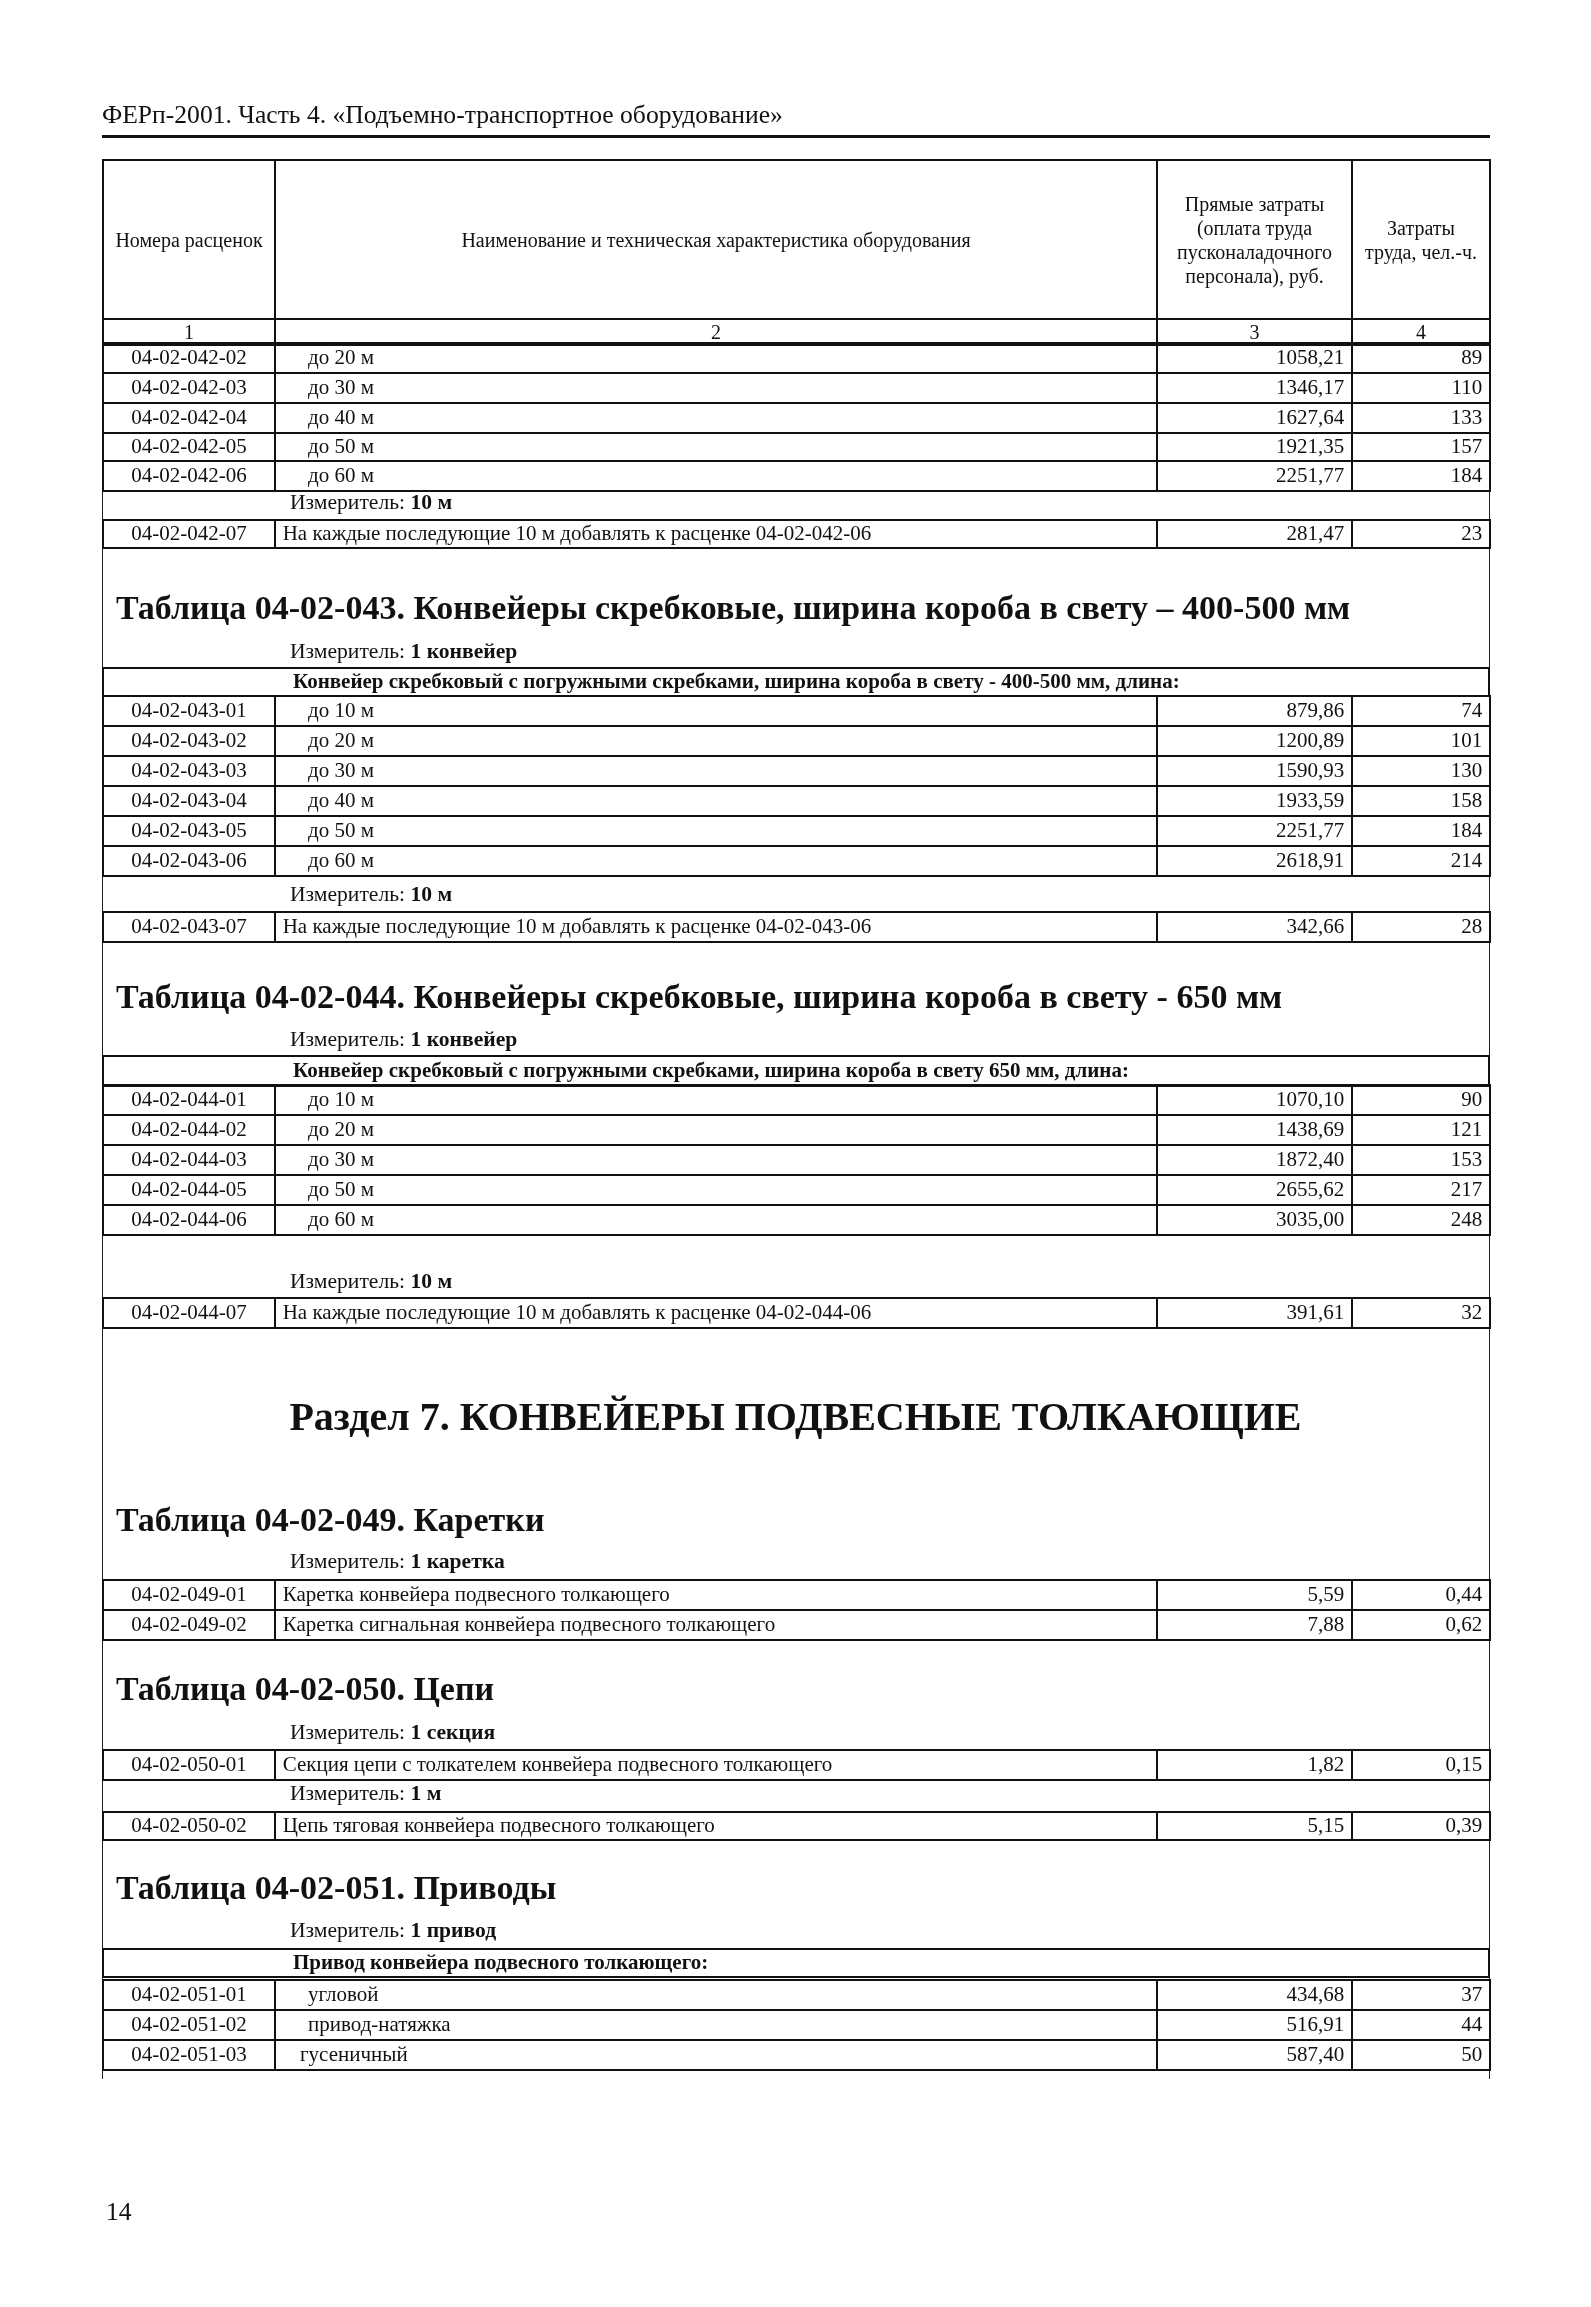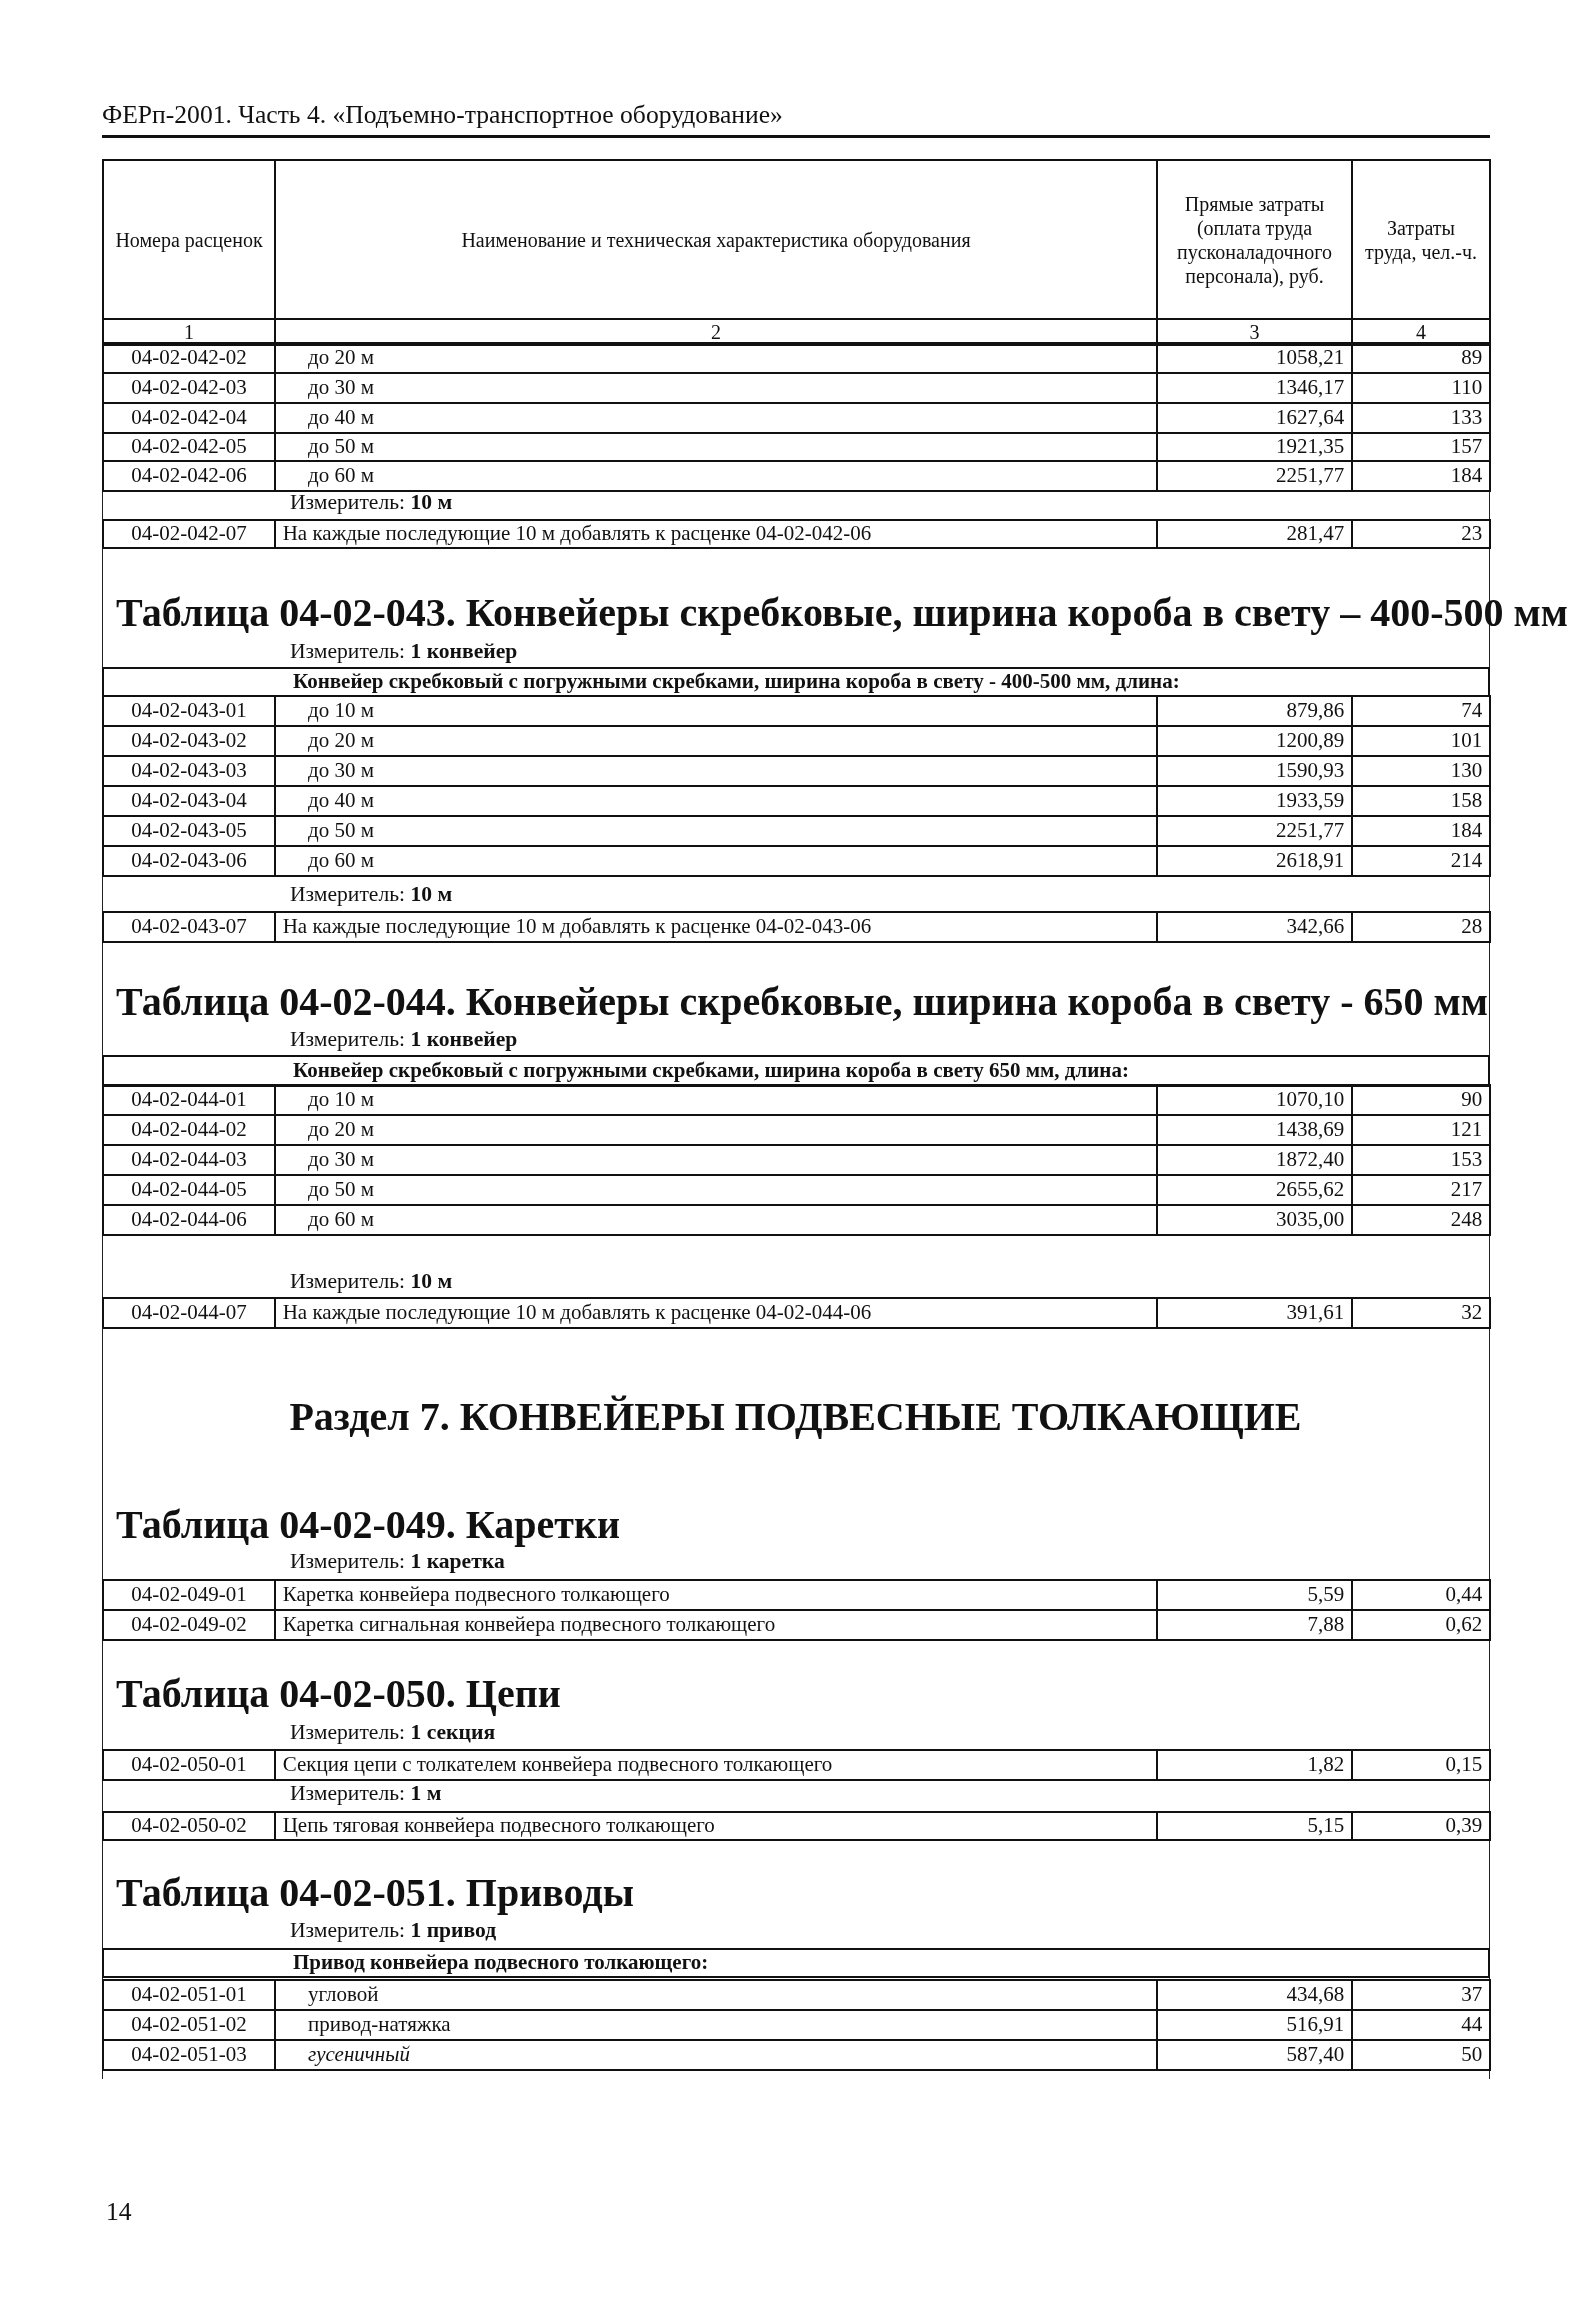--- a/index.html
+++ b/index.html
@@ -11,21 +11,21 @@
 
   table { border-collapse:collapse; table-layout:fixed; }
   td { border:2px solid #111; padding:0 6.7px; font-size:21px; line-height:25.6px; white-space:nowrap; overflow:hidden; }
   .num { text-align:right; }
   .code { text-align:center; }
   #col-header td { text-align:center; white-space:normal; line-height:24px; font-size:20px; }
 
   .frame { left:102px; width:1388px; }
   .frame-side { position:absolute; width:1.3px; background:#222; }
 
-  .table-title { font-weight:bold; font-size:40px; left:116px; }
+  .table-title { font-weight:bold; font-size:34px; left:116px; }
   .meter { font-size:21.6px; left:290px; }
   .meter b { font-weight:bold; }
   .section-title { font-weight:bold; font-size:40px; left:0; width:1591px; text-align:center; }
   .subhead td { font-weight:bold; padding-left:189px; }
   .page-num { left:106px; top:2197px; font-size:25.6px; }
 </style>
 </head>
 <body>
 
 <div id="running-header" class="abs">ФЕРп-2001. Часть 4. «Подъемно-транспортное оборудование»</div>
@@ -342,21 +342,21 @@
         <td class="num">37</td>
       </tr>
       <tr style="height: 30px;">
         <td class="code">04-02-051-02</td>
         <td style="padding-left: 32px;">привод-натяжка</td>
         <td class="num">516,91</td>
         <td class="num">44</td>
       </tr>
       <tr style="height: 30px;">
         <td class="code">04-02-051-03</td>
-        <td style="padding-left: 32px; font-style: italic;">гусеничный</td>
+        <td style="padding-left: 24px;">гусеничный</td>
         <td class="num">587,40</td>
         <td class="num">50</td>
       </tr>
     </tbody>
 </table>
 
 <div class="abs page-num">14</div>
 
 
 </body></html>

